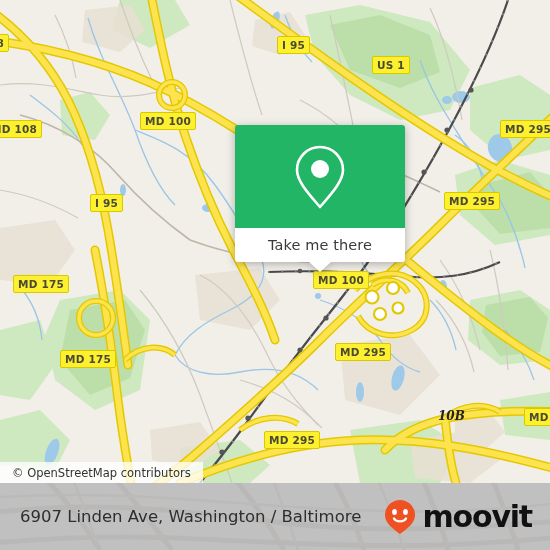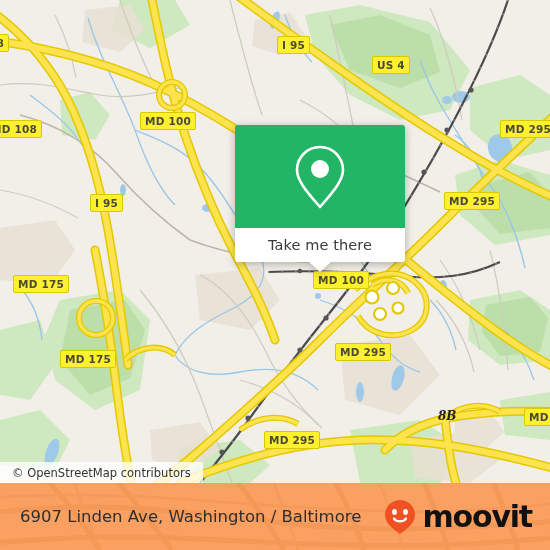--- a/index.html
+++ b/index.html
@@ -117,21 +117,21 @@
     color: #333333;
     white-space: nowrap;
   }
 
   
   #footer {
     position: absolute;
     left: 0; top: 483px;
     width: 550px;
     height: 67px;
-    background: #f97316;
+    background: #a3a3a3;
     overflow: hidden;
   }
   #footer-watermark {
     position: absolute;
     left: 0; top: 0;
     opacity: 0.32;
   }
   #footer-inner {
     position: absolute;
     left: 0; top: 0;
@@ -364,34 +364,34 @@
           <circle cx="372" cy="297" r="6.5"></circle>
           <circle cx="393" cy="288" r="6"></circle>
           <circle cx="380" cy="314" r="6"></circle>
           <circle cx="398" cy="308" r="5.5"></circle>
         </g>
       </g>
     </svg>
 
     <div class="shield" style="left:-16px;  top:34px;">08</div>
     <div class="shield" style="left:277px; top:36px;">I 95</div>
-    <div class="shield" style="left:372px; top:56px;">US 4</div>
+    <div class="shield" style="left:372px; top:56px;">US 1</div>
     <div class="shield" style="left:140px; top:112px;">MD 100</div>
     <div class="shield" style="left:-14px; top:120px;">MD 108</div>
     <div class="shield" style="left:500px; top:120px;">MD 295</div>
     <div class="shield" style="left:444px; top:192px;">MD 295</div>
     <div class="shield" style="left:90px;  top:194px;">I 95</div>
     <div class="shield" style="left:313px; top:271px;">MD 100</div>
     <div class="shield" style="left:13px;  top:275px;">MD 175</div>
     <div class="shield" style="left:335px; top:343px;">MD 295</div>
     <div class="shield" style="left:60px;  top:350px;">MD 175</div>
     <div class="shield" style="left:524px; top:408px;">MD</div>
     <div class="shield" style="left:264px; top:431px;">MD 295</div>
 
-    <div class="exit-label" style="left:438px; top:409px;">8B</div>
+    <div class="exit-label" style="left:438px; top:409px;">10B</div>
 
     <div id="callout">
       <div id="callout-top">
         <svg width="56" height="68" viewBox="0 0 56 68">
           <path d="M28 4 C15.3 4 5 14.3 5 27 C5 38 16 50 28 64 C40 50 51 38 51 27 C51 14.3 40.7 4 28 4 Z" fill="none" stroke="#ffffff" stroke-width="2.6" stroke-linejoin="round"></path>
           <circle cx="28" cy="26" r="9" fill="#ffffff"></circle>
         </svg>
       </div>
       <div id="callout-bottom">
         <span id="callout-label">Take me there</span>

